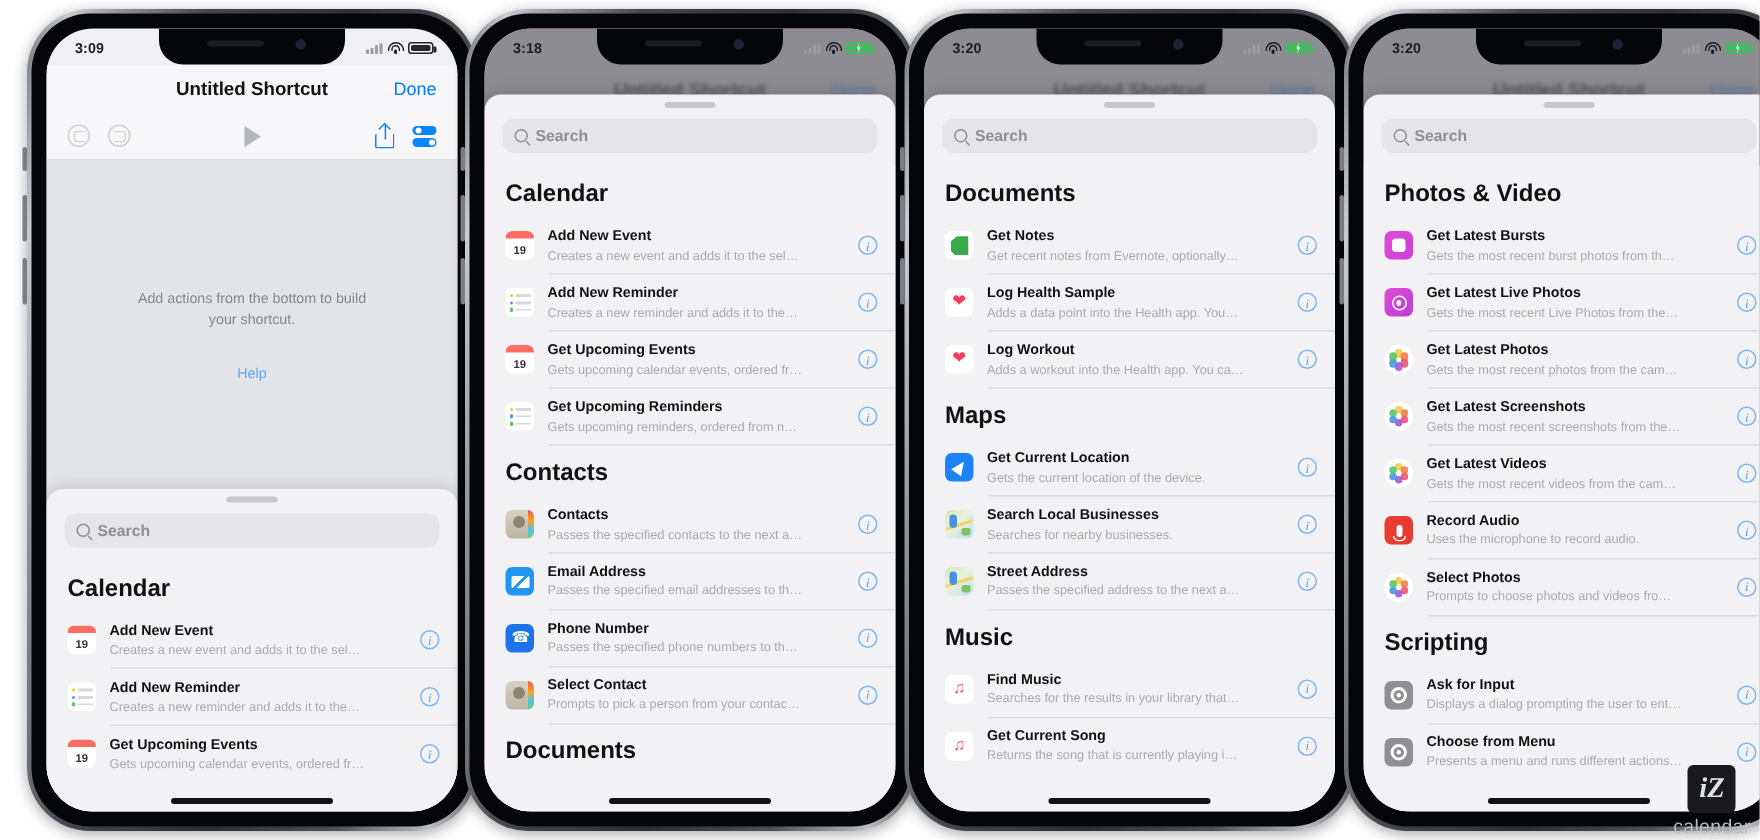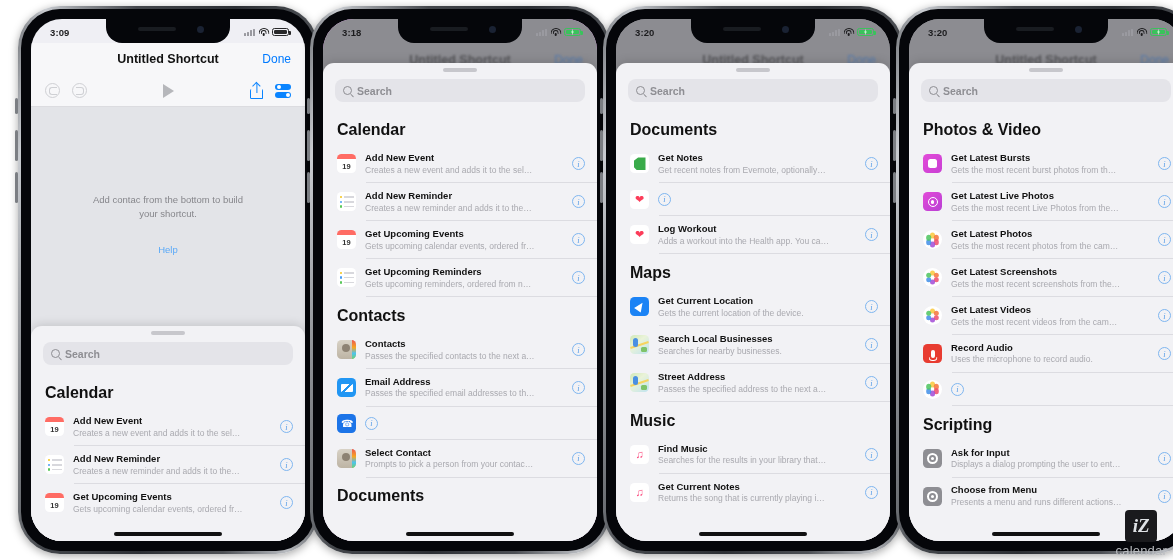--- a/index.html
+++ b/index.html
@@ -349,21 +349,21 @@
                     <i></i>
                   </div>
                   <div class="tg b">
                     <i></i>
                   </div>
                 </div>
             </div>
           </div>
 
           <div class="canvas">
-            <div class="hint">Add contac from the bottom to build your shortcut.</div>
+            <div class="hint">Add actions from the bottom to build your shortcut.</div>
             <div class="help">Help</div>
           </div>
 
           <div class="sheet" style="height:215px">
             <div class="grabber"></div>
             <div class="searchwrap">
               <div class="searchbox">
                 <div class="mag"></div>
                 <div class="search-ph">Search</div>
               </div>
@@ -557,20 +557,24 @@
                 <div class="row-txt">
                   <div class="row-title">Email Address</div>
                   <div class="row-sub">Passes the specified email addresses to th…</div>
                 </div>
                   <div class="info">i</div>
               </div>
               <div class="row">
                 <div class="ico ic-phone">
                     <div class="hs">☎</div>
                   </div>
+                <div class="row-txt">
+                  <div class="row-title">Phone Number</div>
+                  <div class="row-sub">Passes the specified phone numbers to th…</div>
+                </div>
                   <div class="info">i</div>
               </div>
               <div class="row">
                 <div class="ico ic-contacts">
                     <div class="av"></div>
                   </div>
                 <div class="row-txt">
                   <div class="row-title">Select Contact</div>
                   <div class="row-sub">Prompts to pick a person from your contac…</div>
                 </div>
@@ -642,20 +646,24 @@
                   <div class="row-title">Get Notes</div>
                   <div class="row-sub">Get recent notes from Evernote, optionally…</div>
                 </div>
                   <div class="info">i</div>
               </div>
 
               <div class="row">
                 <div class="ico ic-health">
                     <div class="h">❤</div>
                   </div>
+                <div class="row-txt">
+                  <div class="row-title">Log Health Sample</div>
+                  <div class="row-sub">Adds a data point into the Health app. You…</div>
+                </div>
                   <div class="info">i</div>
               </div>
               <div class="row">
                 <div class="ico ic-health">
                     <div class="h">❤</div>
                   </div>
                 <div class="row-txt">
                   <div class="row-title">Log Workout</div>
                   <div class="row-sub">Adds a workout into the Health app. You ca…</div>
                 </div>
@@ -707,21 +715,21 @@
                   <div class="row-title">Find Music</div>
                   <div class="row-sub">Searches for the results in your library that…</div>
                 </div>
                   <div class="info">i</div>
               </div>
               <div class="row">
                 <div class="ico ic-music">
                     <div class="n">♫</div>
                   </div>
                 <div class="row-txt">
-                  <div class="row-title">Get Current Notes</div>
+                  <div class="row-title">Get Current Song</div>
                   <div class="row-sub">Returns the song that is currently playing i…</div>
                 </div>
                   <div class="info">i</div>
               </div>
             </div>
           </div>
           <div class="homebar"></div>
         </div>
       </div>
     </div>
@@ -861,20 +869,24 @@
                 <div class="ico ic-photos">
                     <div class="f">
                   <i style="background:#f9c83c;transform:translate(0,-4.4px)"></i>
                   <i style="background:#f4743b;transform:translate(3.8px,-2.2px)"></i>
                   <i style="background:#ef4b6b;transform:translate(3.8px,2.2px)"></i>
                   <i style="background:#a24bd6;transform:translate(0,4.4px)"></i>
                   <i style="background:#3f8ee8;transform:translate(-3.8px,2.2px)"></i>
                   <i style="background:#4cc45e;transform:translate(-3.8px,-2.2px)"></i>
                 </div>
                   </div>
+                <div class="row-txt">
+                  <div class="row-title">Select Photos</div>
+                  <div class="row-sub">Prompts to choose photos and videos fro…</div>
+                </div>
                   <div class="info">i</div>
               </div>
 
               <div class="sec-head">Scripting</div>
               <div class="row">
                 <div class="ico ic-script">
                     <div class="g"></div>
                   </div>
                 <div class="row-txt">
                   <div class="row-title">Ask for Input</div>

